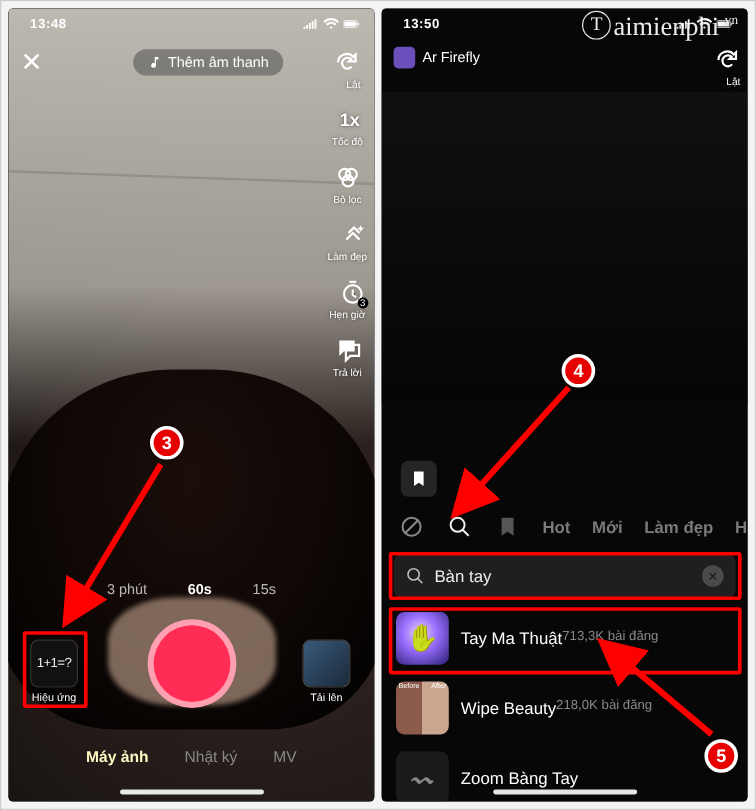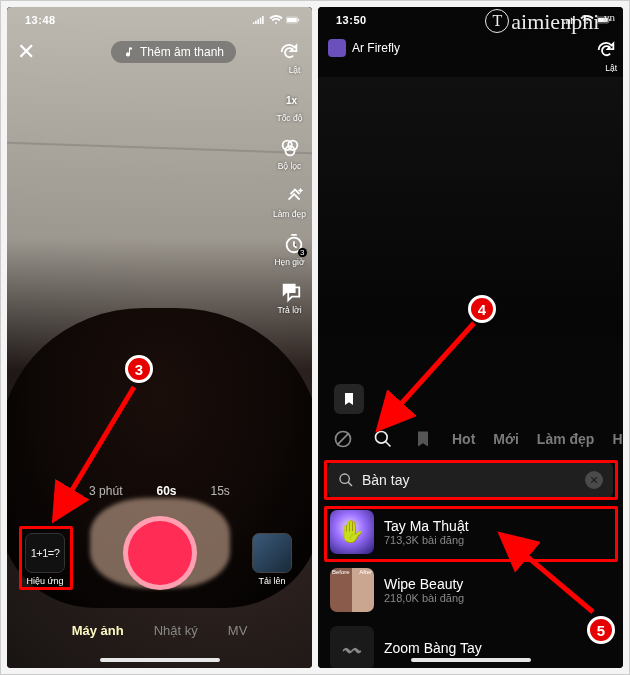--- a/index.html
+++ b/index.html
@@ -154,21 +154,21 @@
   }
   .res-item { display:flex; align-items:center; gap:10px; padding:4px 2px; cursor:pointer;}
   .res-thumb { width:44px; height:44px; border-radius:7px; flex-shrink:0; background:#333; display:flex; align-items:center; justify-content:center;}
   .res-thumb.hand { background:radial-gradient(circle at 45% 40%, #e8d4ff 0%, #9a6fff 40%, #3a2a8a 90%);}
   .res-thumb.hand::after{ content:'✋'; font-size:22px; filter:hue-rotate(20deg);}
   .res-thumb.wipe { background:linear-gradient(90deg,#8a5a4a 0 50%, #caa590 50% 100%); position:relative;}
   .res-thumb.wipe::before{content:'Before'; position:absolute; top:1px; left:2px; font-size:6px; color:#fff;}
   .res-thumb.wipe::after{content:'After'; position:absolute; top:1px; right:2px; font-size:6px; color:#fff;}
   .res-thumb.zoom { background:#1a1a1a;}
   .res-thumb.zoom::after{content:'〰'; font-size:18px; color:#888;}
-  .res-txt { display:flex; flex-direction:column;}
+  .res-txt { display:flex; flex-direction:row;}
   .res-name { font-size:14px; color:#fff;}
   .res-sub { font-size:11px; color:#888;}
 
   .bookmark-float{
     position:absolute; bottom:254px; left:16px; z-index:2;
     width:30px; height:30px; background:rgba(50,50,50,0.7); border-radius:6px;
     display:flex; align-items:center; justify-content:center;
   }
 
   
@@ -233,21 +233,21 @@
   <div class="side-tools">
     <div class="tool">
       <div class="ic">
           <svg viewBox="0 0 24 24">
             <path fill="none" stroke="#fff" stroke-width="2" d="M4 12a8 8 0 0114-5l2-2v6h-6l2-2a5 5 0 10.5 7"></path>
           </svg>
         </div>
       <span>Lật</span>
     </div>
     <div class="tool">
-      <div class="ic" style="font-size:10px;font-weight:600;">1x</div>
+      <div class="ic" style="font-size:15px;font-weight:600;">1x</div>
       <span>Tốc độ</span>
     </div>
     <div class="tool">
       <div class="ic">
           <svg viewBox="0 0 24 24">
             <circle cx="9" cy="9" r="5" fill="none" stroke="#fff" stroke-width="2"></circle>
             <circle cx="15" cy="9" r="5" fill="none" stroke="#fff" stroke-width="2"></circle>
             <circle cx="12" cy="15" r="5" fill="none" stroke="#fff" stroke-width="2"></circle>
           </svg>
         </div>

